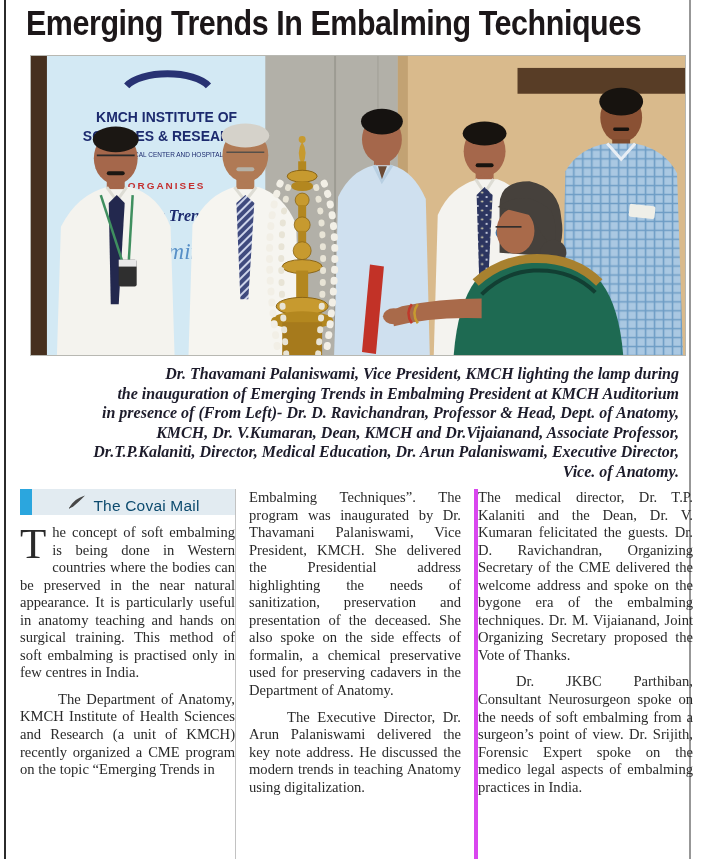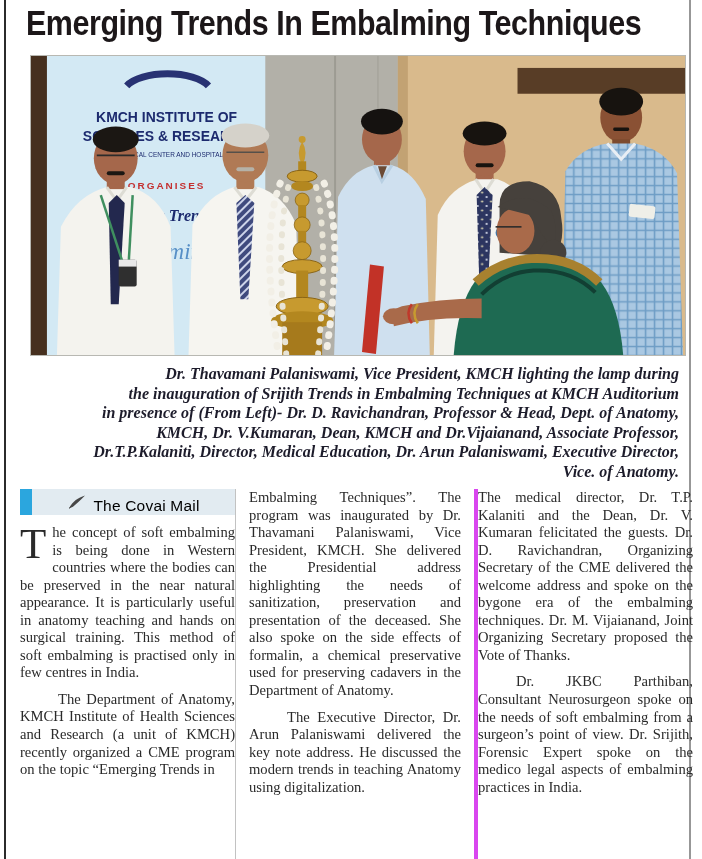--- a/index.html
+++ b/index.html
@@ -52,21 +52,21 @@
   .masthead {
     height:26px; margin-bottom:9px; background:#e2ebf1;
     display:flex; align-items:center; justify-content:center; gap:6px;
     position:relative; padding-left:12px;
   }
   .masthead-accent {
     position:absolute; left:0; top:0; width:12px; height:26px; background:#2ba6de;
   }
   .masthead-label {
     font-family:"Liberation Sans", sans-serif; font-size:15.5px;
-    color:#000000; letter-spacing:0.2px;margin-top:8px;
+    color:#0c4a6e; letter-spacing:0.2px;margin-top:8px;
   }
   .pen-icon { width:20px; height:16px; }
 </style>
 </head>
 <body>
 
 <div class="page-rule-left"></div>
 <div class="page-rule-right"></div>
 
 <h1 class="headline">Emerging Trends In Embalming Techniques</h1>
@@ -201,21 +201,21 @@
       <path d="M452 244 Q408 244 372 252 L362 256 L364 272 Q404 262 452 264 Z" fill="#a96a4a"></path>
       <ellipse cx="364" cy="262" rx="11" ry="8" fill="#a96a4a"></ellipse>
       <path d="M382 250 q-7 9 0 19" stroke="#c0392b" stroke-width="2.5" fill="none"></path>
       <path d="M388 250 q-7 9 0 19" stroke="#c79a2f" stroke-width="2.5" fill="none"></path>
     </g>
   </svg>
 </div>
 
 <div class="caption">
   <div>Dr. Thavamani Palaniswami, Vice President, KMCH lighting the lamp during</div>
-  <div>the inauguration of Srijith Trends in Embalming Techniques at KMCH Auditorium</div>
+  <div>the inauguration of Emerging Trends in Embalming President at KMCH Auditorium</div>
   <div>in presence of (From Left)- Dr. D. Ravichandran, Professor &amp; Head, Dept. of Anatomy,</div>
   <div>KMCH, Dr. V.Kumaran, Dean, KMCH and Dr.Vijaianand, Associate Professor,</div>
   <div>Dr.T.P.Kalaniti, Director, Medical Education, Dr. Arun Palaniswami, Executive Director,</div>
   <div>Vice. of Anatomy.</div>
 </div>
 
 <div class="article">
   <div class="col">
     <div class="masthead">
       <span class="masthead-accent"></span>

